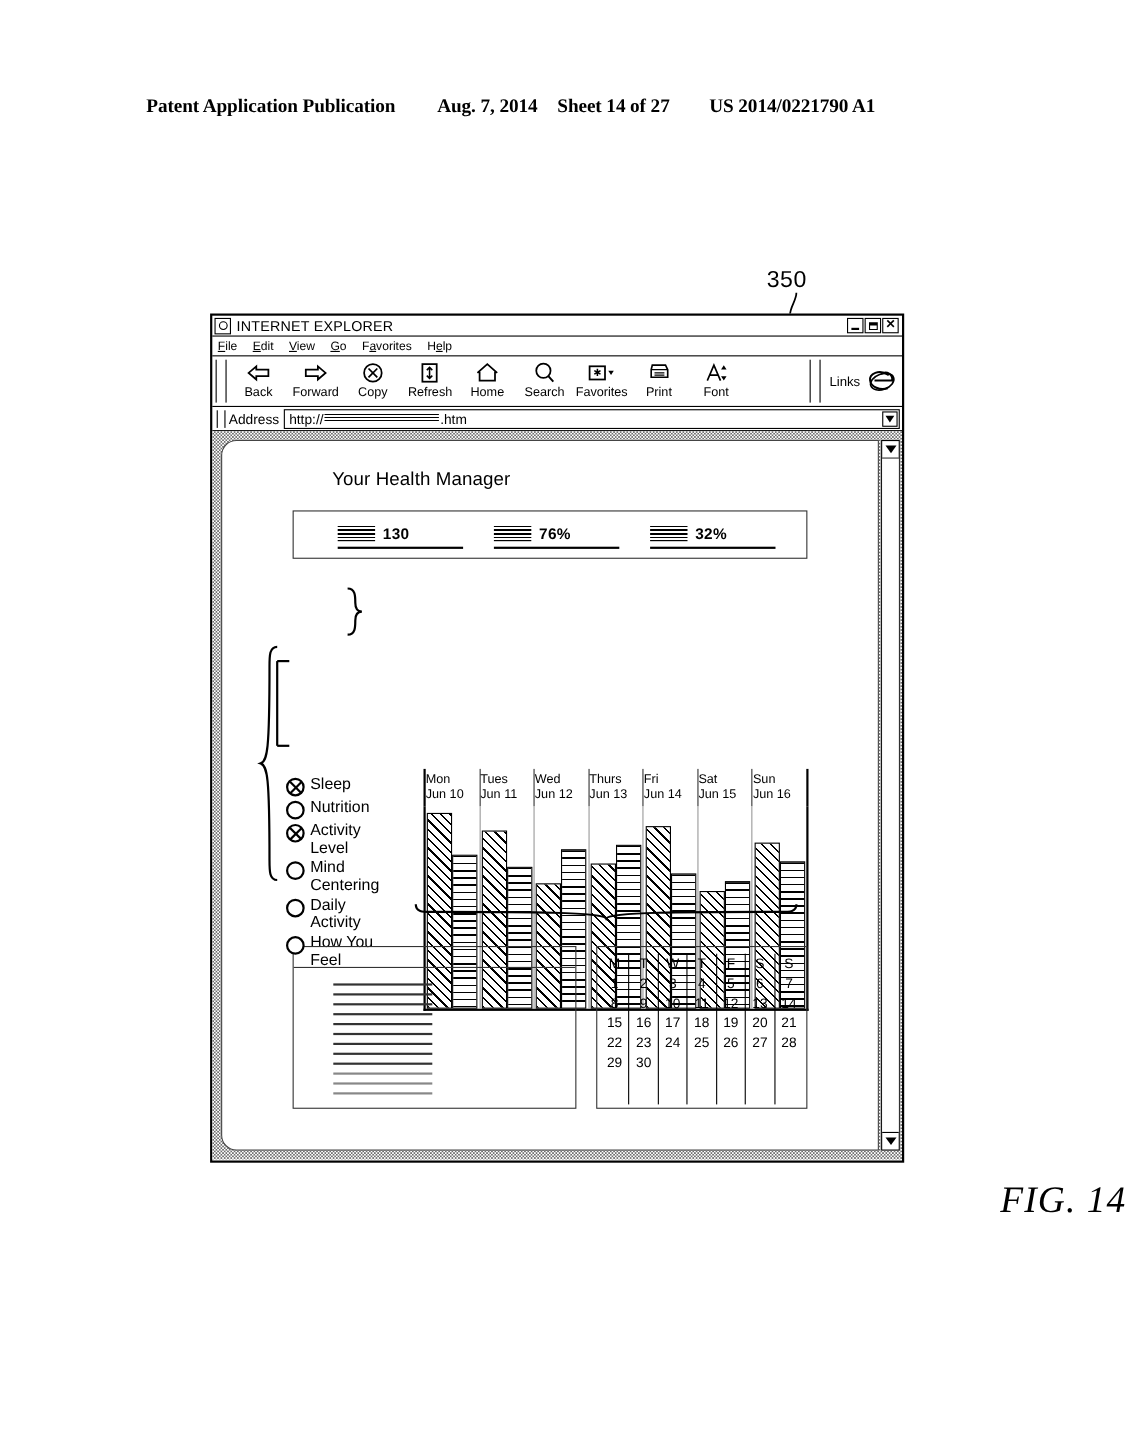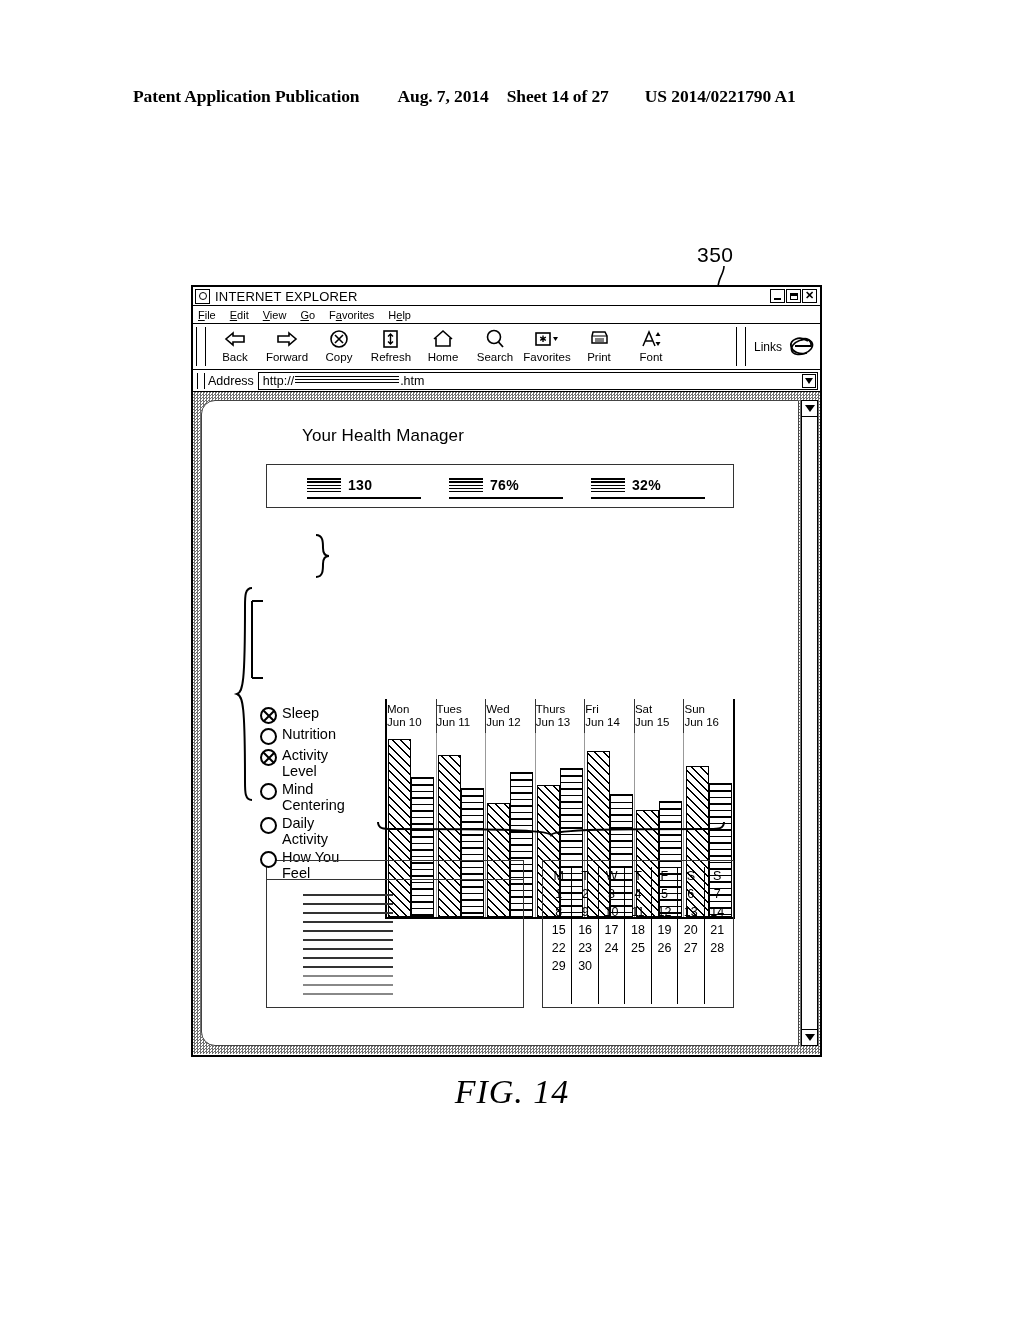--- a/index.html
+++ b/index.html
@@ -28,21 +28,21 @@
   }
   .pat-header .h-pub { }
   .pat-header .h-date { margin-left: 38px; }
   .pat-header .h-sheet { margin-left: 18px; }
   .pat-header .h-num { margin-left: 36px; }
 
   
   .fig-caption {
     position: absolute;
     top: 1073px; left: 0; width: 1024px;
-    text-align: center;
+    text-align: right;
     font-family: "Liberation Serif", serif;
     font-style: italic;
     font-weight: normal;
     font-size: 34px;
     letter-spacing: 1px;
   }
 
   
   .refnum {
     position: absolute;

